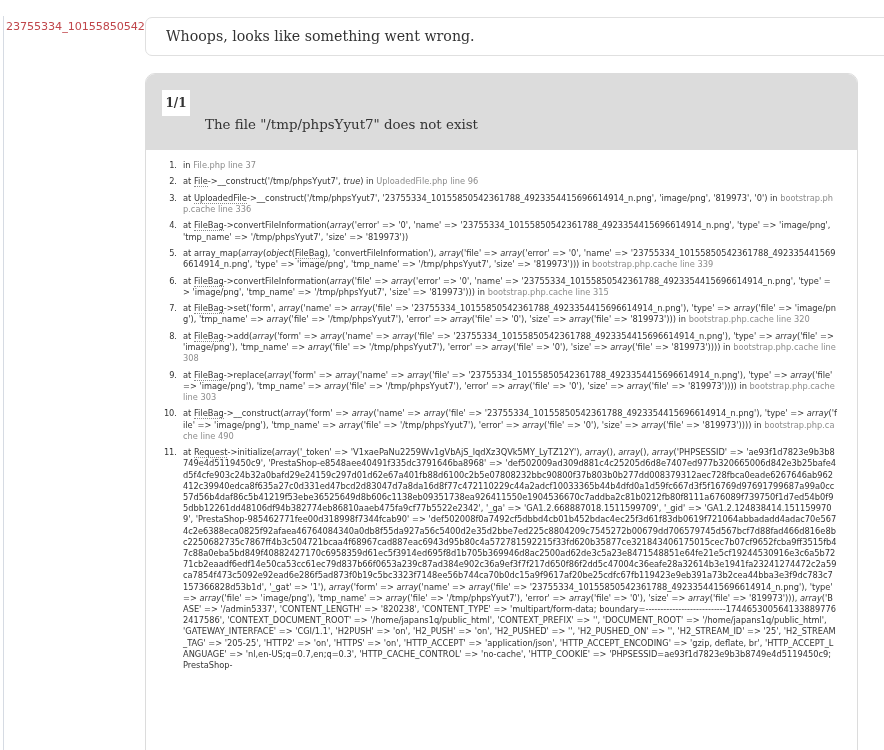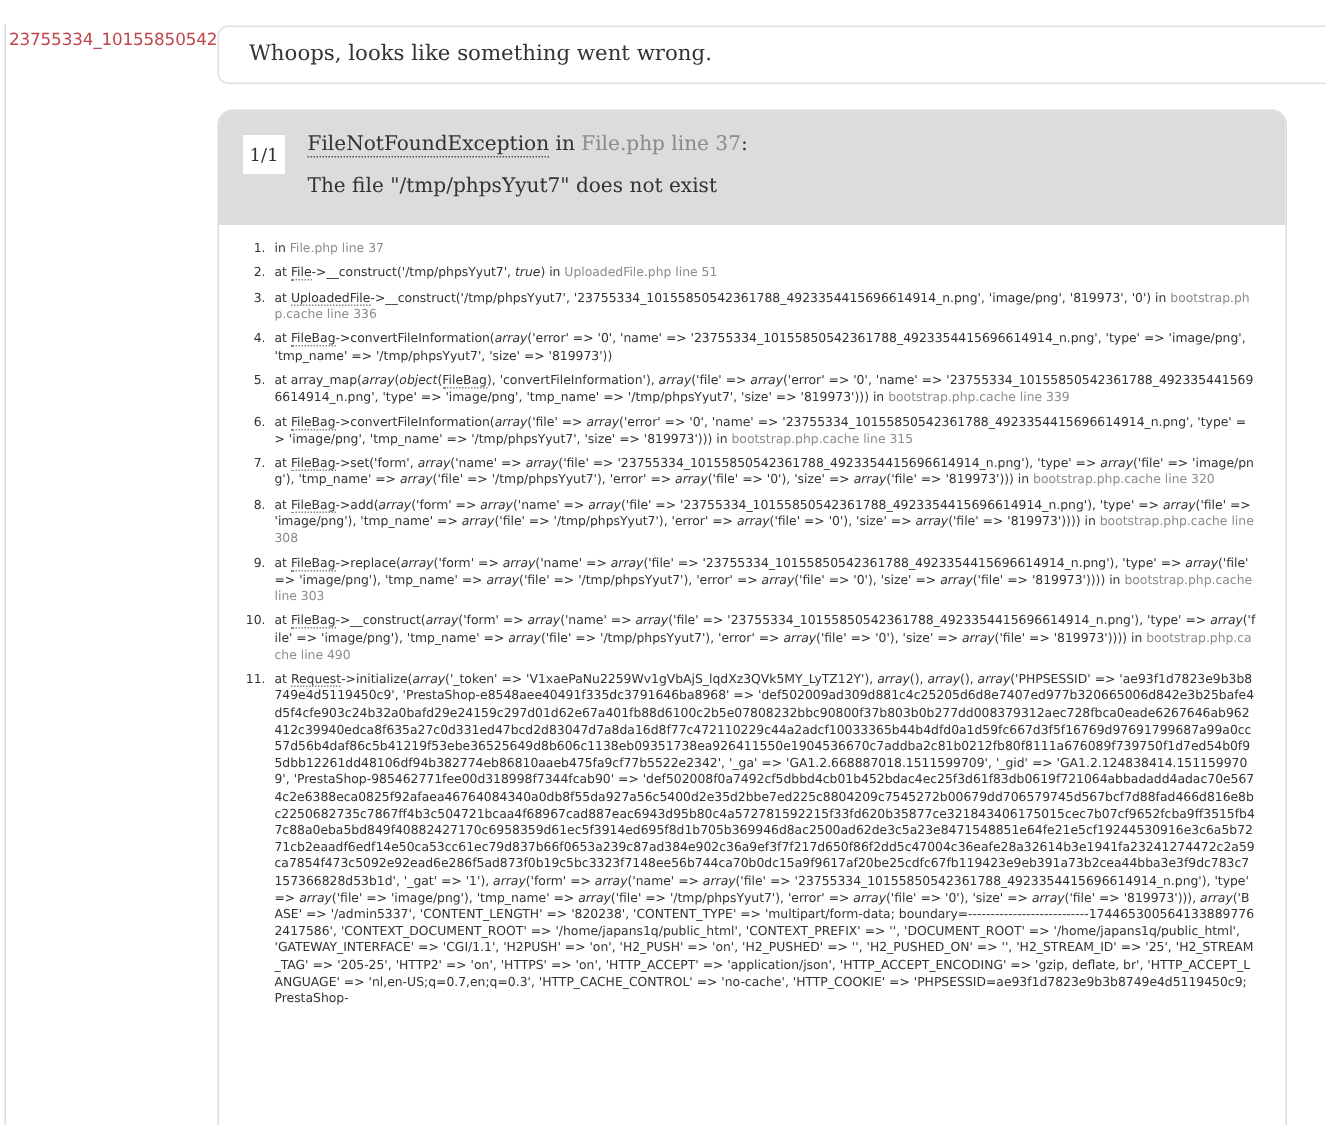--- a/index.html
+++ b/index.html
@@ -31,21 +31,21 @@
     background: #fff; overflow: hidden;
   }
   .exc-header {
     position: absolute; left: 0; top: 0; right: 0; height: 76px;
     background: #dcdcdc;
   }
   .counter {
     position: absolute; left: 16px; top: 16px; width: 28px; height: 26px;
     background: #fff; text-align: center; line-height: 26px;
     font-family: "DejaVu Serif", "Liberation Serif", serif;
-    font-size: 12px; font-weight: normal; color: #333;
+    font-size: 12px; font-weight: bold; color: #333;
   }
   .exc-title {
     position: absolute; left: 59px; top: 15px;
     font-family: "DejaVu Serif", "Liberation Serif", serif;
     font-size: 13.4px; color: #333; white-space: nowrap;
   }
   .exc-title .exc-class {
     border-bottom: 1px dotted #555;
   }
   .exc-title .loc { color: #8a8a8a; }
@@ -78,29 +78,26 @@
 
 <div class="filename">23755334_10155850542361788_4923354415696614914_n.png:</div>
 
 <div class="whoops-box">
   <span>Whoops, looks like something went wrong.</span>
 </div>
 
 <div class="exception-block">
   <div class="exc-header">
     <div class="counter">1/1</div>
-    <div class="exc-title">
-      <abbr class="exc-class">FileNotFoundException</abbr><span> in </span><span class="loc">File.php line 37</span><span>:</span>
-    </div>
     <div class="exc-message">The file "/tmp/phpsYyut7" does not exist</div>
   </div>
 
   <ol class="trace" id="trace-list">
       <li><span class="num">1.</span><span>in </span><span class="src">File.php line 37</span></li>
-      <li><span class="num">2.</span><span>at </span><abbr class="cls">File</abbr><span>-&gt;__construct('/tmp/phpsYyut7', </span><em>true</em><span>) in </span><span class="src">UploadedFile.php line 51</span></li>
+      <li><span class="num">2.</span><span>at </span><abbr class="cls">File</abbr><span>-&gt;__construct('/tmp/phpsYyut7', </span><em>true</em><span>) in </span><span class="src">UploadedFile.php line 96</span></li>
       <li><span class="num">3.</span><span>at </span><abbr class="cls">UploadedFile</abbr><span>-&gt;__construct('/tmp/phpsYyut7', '23755334_10155850542361788_4923354415696614914_n.png', 'image/png', '819973', '0') in </span><span class="src">bootstrap.php.cache line 336</span></li>
       <li><span class="num">4.</span><span>at </span><abbr class="cls">FileBag</abbr><span>-&gt;convertFileInformation(</span><em>array</em><span>('error' =&gt; '0', 'name' =&gt; '23755334_10155850542361788_4923354415696614914_n.png', 'type' =&gt; 'image/png', 'tmp_name' =&gt; '/tmp/phpsYyut7', 'size' =&gt; '819973'))</span></li>
       <li><span class="num">5.</span><span>at array_map(</span><em>array</em><span>(</span><em>object</em><span>(</span><abbr class="cls">FileBag</abbr><span>), 'convertFileInformation'), </span><em>array</em><span>('file' =&gt; </span><em>array</em><span>('error' =&gt; '0', 'name' =&gt; '23755334_10155850542361788_4923354415696614914_n.png', 'type' =&gt; 'image/png', 'tmp_name' =&gt; '/tmp/phpsYyut7', 'size' =&gt; '819973'))) in </span><span class="src">bootstrap.php.cache line 339</span></li>
       <li><span class="num">6.</span><span>at </span><abbr class="cls">FileBag</abbr><span>-&gt;convertFileInformation(</span><em>array</em><span>('file' =&gt; </span><em>array</em><span>('error' =&gt; '0', 'name' =&gt; '23755334_10155850542361788_4923354415696614914_n.png', 'type' =&gt; 'image/png', 'tmp_name' =&gt; '/tmp/phpsYyut7', 'size' =&gt; '819973'))) in </span><span class="src">bootstrap.php.cache line 315</span></li>
       <li><span class="num">7.</span><span>at </span><abbr class="cls">FileBag</abbr><span>-&gt;set('form', </span><em>array</em><span>('name' =&gt; </span><em>array</em><span>('file' =&gt; '23755334_10155850542361788_4923354415696614914_n.png'), 'type' =&gt; </span><em>array</em><span>('file' =&gt; 'image/png'), 'tmp_name' =&gt; </span><em>array</em><span>('file' =&gt; '/tmp/phpsYyut7'), 'error' =&gt; </span><em>array</em><span>('file' =&gt; '0'), 'size' =&gt; </span><em>array</em><span>('file' =&gt; '819973'))) in </span><span class="src">bootstrap.php.cache line 320</span></li>
       <li><span class="num">8.</span><span>at </span><abbr class="cls">FileBag</abbr><span>-&gt;add(</span><em>array</em><span>('form' =&gt; </span><em>array</em><span>('name' =&gt; </span><em>array</em><span>('file' =&gt; '23755334_10155850542361788_4923354415696614914_n.png'), 'type' =&gt; </span><em>array</em><span>('file' =&gt; 'image/png'), 'tmp_name' =&gt; </span><em>array</em><span>('file' =&gt; '/tmp/phpsYyut7'), 'error' =&gt; </span><em>array</em><span>('file' =&gt; '0'), 'size' =&gt; </span><em>array</em><span>('file' =&gt; '819973')))) in </span><span class="src">bootstrap.php.cache line 308</span></li>
       <li><span class="num">9.</span><span>at </span><abbr class="cls">FileBag</abbr><span>-&gt;replace(</span><em>array</em><span>('form' =&gt; </span><em>array</em><span>('name' =&gt; </span><em>array</em><span>('file' =&gt; '23755334_10155850542361788_4923354415696614914_n.png'), 'type' =&gt; </span><em>array</em><span>('file' =&gt; 'image/png'), 'tmp_name' =&gt; </span><em>array</em><span>('file' =&gt; '/tmp/phpsYyut7'), 'error' =&gt; </span><em>array</em><span>('file' =&gt; '0'), 'size' =&gt; </span><em>array</em><span>('file' =&gt; '819973')))) in </span><span class="src">bootstrap.php.cache line 303</span></li>
       <li><span class="num">10.</span><span>at </span><abbr class="cls">FileBag</abbr><span>-&gt;__construct(</span><em>array</em><span>('form' =&gt; </span><em>array</em><span>('name' =&gt; </span><em>array</em><span>('file' =&gt; '23755334_10155850542361788_4923354415696614914_n.png'), 'type' =&gt; </span><em>array</em><span>('file' =&gt; 'image/png'), 'tmp_name' =&gt; </span><em>array</em><span>('file' =&gt; '/tmp/phpsYyut7'), 'error' =&gt; </span><em>array</em><span>('file' =&gt; '0'), 'size' =&gt; </span><em>array</em><span>('file' =&gt; '819973')))) in </span><span class="src">bootstrap.php.cache line 490</span></li>
       <li><span class="num">11.</span><span>at </span><abbr class="cls">Request</abbr><span>-&gt;initialize(</span><em>array</em><span>('_token' =&gt; 'V1xaePaNu2259Wv1gVbAjS_lqdXz3QVk5MY_LyTZ12Y'), </span><em>array</em><span>(), </span><em>array</em><span>(), </span><em>array</em><span>('PHPSESSID' =&gt; 'ae93f1d7823e9b3b8749e4d5119450c9', 'PrestaShop-e8548aee40491f335dc3791646ba8968' =&gt; 'def502009ad309d881c4c25205d6d8e7407ed977b320665006d842e3b25bafe4d5f4cfe903c24b32a0bafd29e24159c297d01d62e67a401fb88d6100c2b5e07808232bbc90800f37b803b0b277dd008379312aec728fbca0eade6267646ab962412c39940edca8f635a27c0d331ed47bcd2d83047d7a8da16d8f77c472110229c44a2adcf10033365b44b4dfd0a1d59fc667d3f5f16769d97691799687a99a0cc57d56b4daf86c5b41219f53ebe36525649d8b606c1138eb09351738ea926411550e1904536670c7addba2c81b0212fb80f8111a676089f739750f1d7ed54b0f95dbb12261dd48106df94b382774eb86810aaeb475fa9cf77b5522e2342', '_ga' =&gt; 'GA1.2.668887018.1511599709', '_gid' =&gt; 'GA1.2.124838414.1511599709', 'PrestaShop-985462771fee00d318998f7344fcab90' =&gt; 'def502008f0a7492cf5dbbd4cb01b452bdac4ec25f3d61f83db0619f721064abbadadd4adac70e5674c2e6388eca0825f92afaea46764084340a0db8f55da927a56c5400d2e35d2bbe7ed225c8804209c7545272b00679dd706579745d567bcf7d88fad466d816e8bc2250682735c7867ff4b3c504721bcaa4f68967cad887eac6943d95b80c4a572781592215f33fd620b35877ce321843406175015cec7b07cf9652fcba9ff3515fb47c88a0eba5bd849f40882427170c6958359d61ec5f3914ed695f8d1b705b369946d8ac2500ad62de3c5a23e8471548851e64fe21e5cf19244530916e3c6a5b7271cb2eaadf6edf14e50ca53cc61ec79d837b66f0653a239c87ad384e902c36a9ef3f7f217d650f86f2dd5c47004c36eafe28a32614b3e1941fa23241274472c2a59ca7854f473c5092e92ead6e286f5ad873f0b19c5bc3323f7148ee56b744ca70b0dc15a9f9617af20be25cdfc67fb119423e9eb391a73b2cea44bba3e3f9dc783c7157366828d53b1d', '_gat' =&gt; '1'), </span><em>array</em><span>('form' =&gt; </span><em>array</em><span>('name' =&gt; </span><em>array</em><span>('file' =&gt; '23755334_10155850542361788_4923354415696614914_n.png'), 'type' =&gt; </span><em>array</em><span>('file' =&gt; 'image/png'), 'tmp_name' =&gt; </span><em>array</em><span>('file' =&gt; '/tmp/phpsYyut7'), 'error' =&gt; </span><em>array</em><span>('file' =&gt; '0'), 'size' =&gt; </span><em>array</em><span>('file' =&gt; '819973'))), </span><em>array</em><span>('BASE' =&gt; '/admin5337', 'CONTENT_LENGTH' =&gt; '820238', 'CONTENT_TYPE' =&gt; 'multipart/form-data; boundary=---------------------------174465300564133889776241758​6', 'CONTEXT_DOCUMENT_ROOT' =&gt; '/home/japans1q/public_html', 'CONTEXT_PREFIX' =&gt; '', 'DOCUMENT_ROOT' =&gt; '/home/japans1q/public_html', 'GATEWAY_INTERFACE' =&gt; 'CGI/1.1', 'H2PUSH' =&gt; 'on', 'H2_PUSH' =&gt; 'on', 'H2_PUSHED' =&gt; '', 'H2_PUSHED_ON' =&gt; '', 'H2_STREAM_ID' =&gt; '25', 'H2_STREAM_TAG' =&gt; '205-25', 'HTTP2' =&gt; 'on', 'HTTPS' =&gt; 'on', 'HTTP_ACCEPT' =&gt; 'application/json', 'HTTP_ACCEPT_ENCODING' =&gt; 'gzip, deflate, br', 'HTTP_ACCEPT_LANGUAGE' =&gt; 'nl,en-US;q=0.7,en;q=0.3', 'HTTP_CACHE_CONTROL' =&gt; 'no-cache', 'HTTP_COOKIE' =&gt; 'PHPSESSID=ae93f1d7823e9b3b8749e4d5119450c9; PrestaShop-</span></li>
     </ol>

